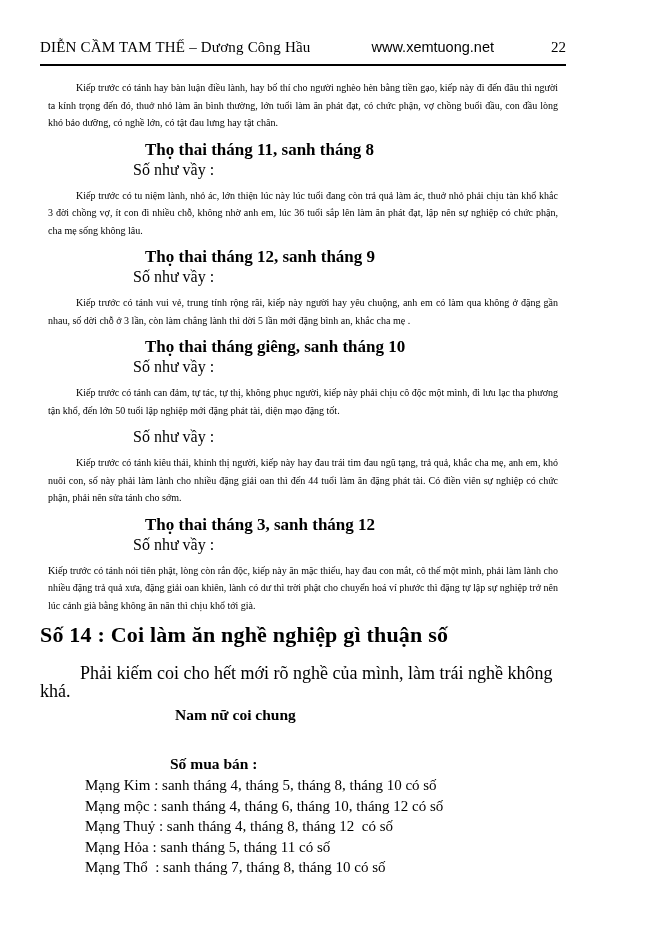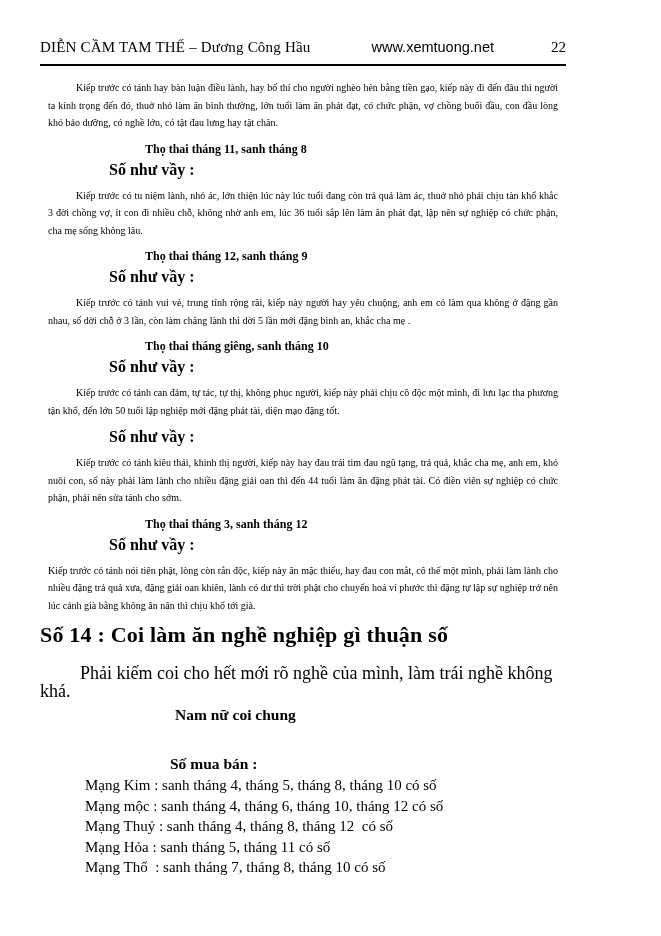--- a/index.html
+++ b/index.html
@@ -31,30 +31,30 @@
   .content { margin-top: 13px; }
   p.body {
     margin: 8px;
     font-size: 10px;
     line-height: 17.5px;
     text-align: justify;
     text-indent: 28px;
   }
   p.no-indent { text-indent: 0; }
   .tho-heading {
-    font-size: 12px;
+    font-size: 17px;
     font-weight: bold;
     line-height: 19px;
     margin: 3px 0 0 105px;
   }
   .so-heading {
     font-size: 16px;
-    font-weight: bold;
+    font-weight: normal;
     line-height: 19px;
-    margin: 1px 0 1px 69px;
+    margin: 1px 0 1px 93px;
   }
   .big-title {
     font-size: 22px;
     font-weight: bold;
     line-height: 26px;
     margin: 6px 0 0 0;
     letter-spacing: 0.2px;
   }
   p.intro11 {
     margin: 17px 0 0 0;

